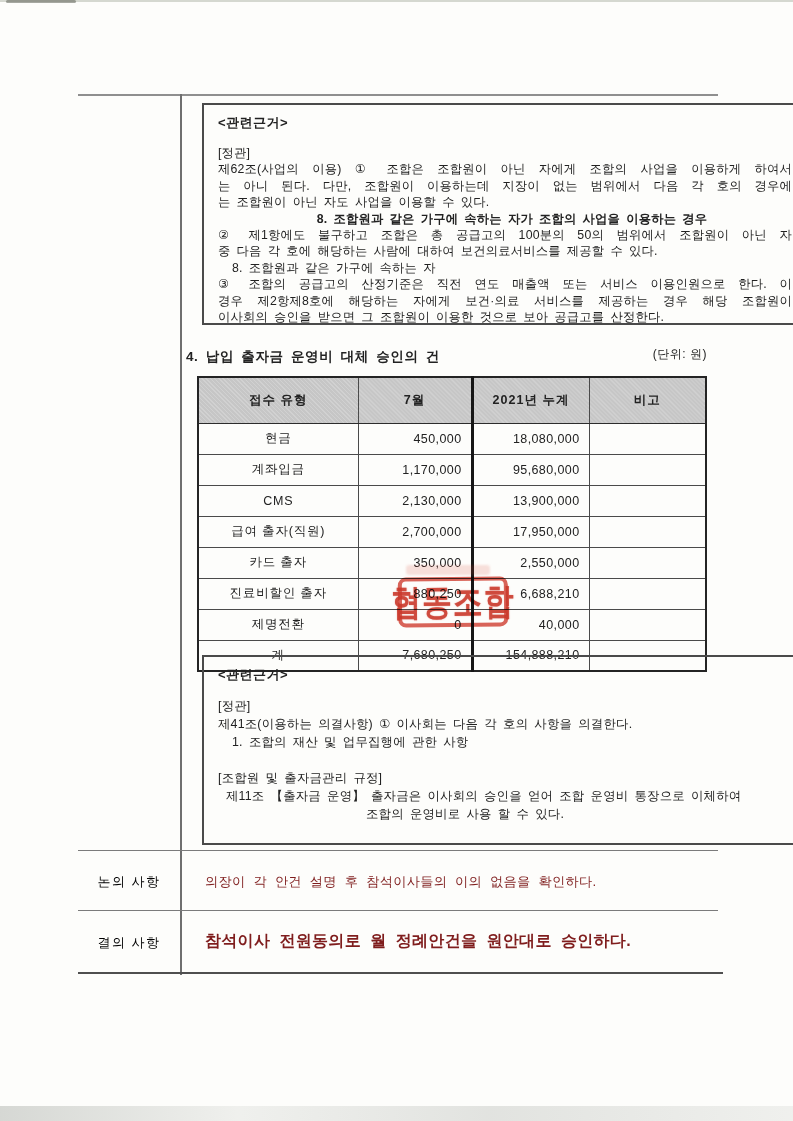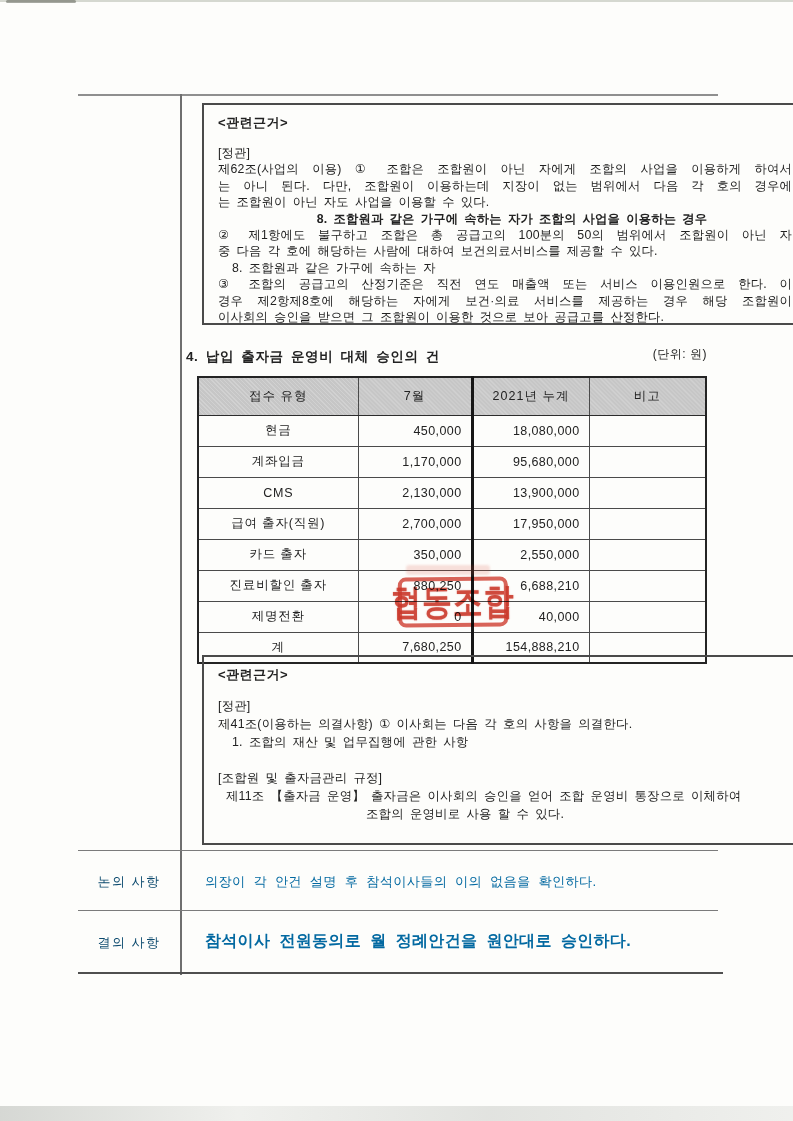--- a/index.html
+++ b/index.html
@@ -35,41 +35,41 @@
   .ind3{padding-left:148px;}
   .bold{font-weight:bold;text-align:center;}
   .gap-top{margin-top:17px;}
   
   .sec-title{position:absolute;left:186px;top:348px;font-size:13.5px;font-weight:bold;letter-spacing:.6px;word-spacing:3px;}
   .unit{position:absolute;right:86px;top:346px;font-size:12px;letter-spacing:.5px;}
   
   table.tbl{position:absolute;left:197px;top:376px;border-collapse:collapse;table-layout:fixed;width:508px;
     font-size:12.5px;}
   .tbl td,.tbl th{border:1.2px solid #4a4a4a;padding:0;box-sizing:border-box;height:31px;vertical-align:middle;}
-  .tbl tr.hdr th{height:38px;background:#c6c6c6;
+  .tbl tr.hdr th{height:46px;background:#c6c6c6;
     background-image:repeating-linear-gradient(45deg,rgba(255,255,255,.20) 0 1px,rgba(0,0,0,0) 1px 3px);
-    font-weight:400;letter-spacing:1px;border-bottom:1.6px solid #2c2c2c;}
+    font-weight:700;letter-spacing:1px;border-bottom:1.6px solid #2c2c2c;}
   .tbl{border:2.2px solid #242424;}
   .tbl .c-cum{border-left:3px solid #161616;}
   .tbl .t-center{text-align:center;letter-spacing:.8px;}
   .tbl .t-num{text-align:right;padding-right:9px;letter-spacing:.4px;}
   
   .stamp-smudge{position:absolute;left:406px;top:565px;width:84px;height:10px;background:rgba(215,70,50,.16);border-radius:3px;filter:blur(1px);}
   .stamp{position:absolute;left:398px;top:577px;width:110px;height:50px;box-sizing:border-box;
     border:4px solid rgba(205,45,30,.8);border-radius:8px;
     display:flex;align-items:center;justify-content:center;
     mix-blend-mode:multiply;opacity:.92;transform:rotate(-.6deg);}
   .stamp-txt{font-size:27px;font-weight:bold;color:rgba(200,40,26,.82);letter-spacing:1px;
     transform:scale(1.1,1.32);transform-origin:center;white-space:nowrap;
     text-shadow:0 0 1px rgba(200,40,26,.55);}
   
-  .row-label{position:absolute;left:78px;width:102px;text-align:center;font-size:13px;letter-spacing:1.5px;color:#0c4a6e;}
+  .row-label{position:absolute;left:78px;width:102px;text-align:center;font-size:13px;letter-spacing:1.5px;color:#000000;}
   .lab1{top:873px;}
   .lab2{top:934px;}
-  .row-content{position:absolute;left:205px;white-space:nowrap;color:#0369a1;}
+  .row-content{position:absolute;left:205px;white-space:nowrap;color:#7f1d1d;}
   .cnt1{top:873px;font-size:13.2px;word-spacing:4px;letter-spacing:.3px;}
   .cnt2{top:931px;font-size:16px;font-weight:bold;word-spacing:4.5px;letter-spacing:.3px;}
 </style>
 </head>
 <body>
 
 <div class="canvas">
 
   <div class="scan-top"></div>
   <div class="scan-top-dark"></div>

